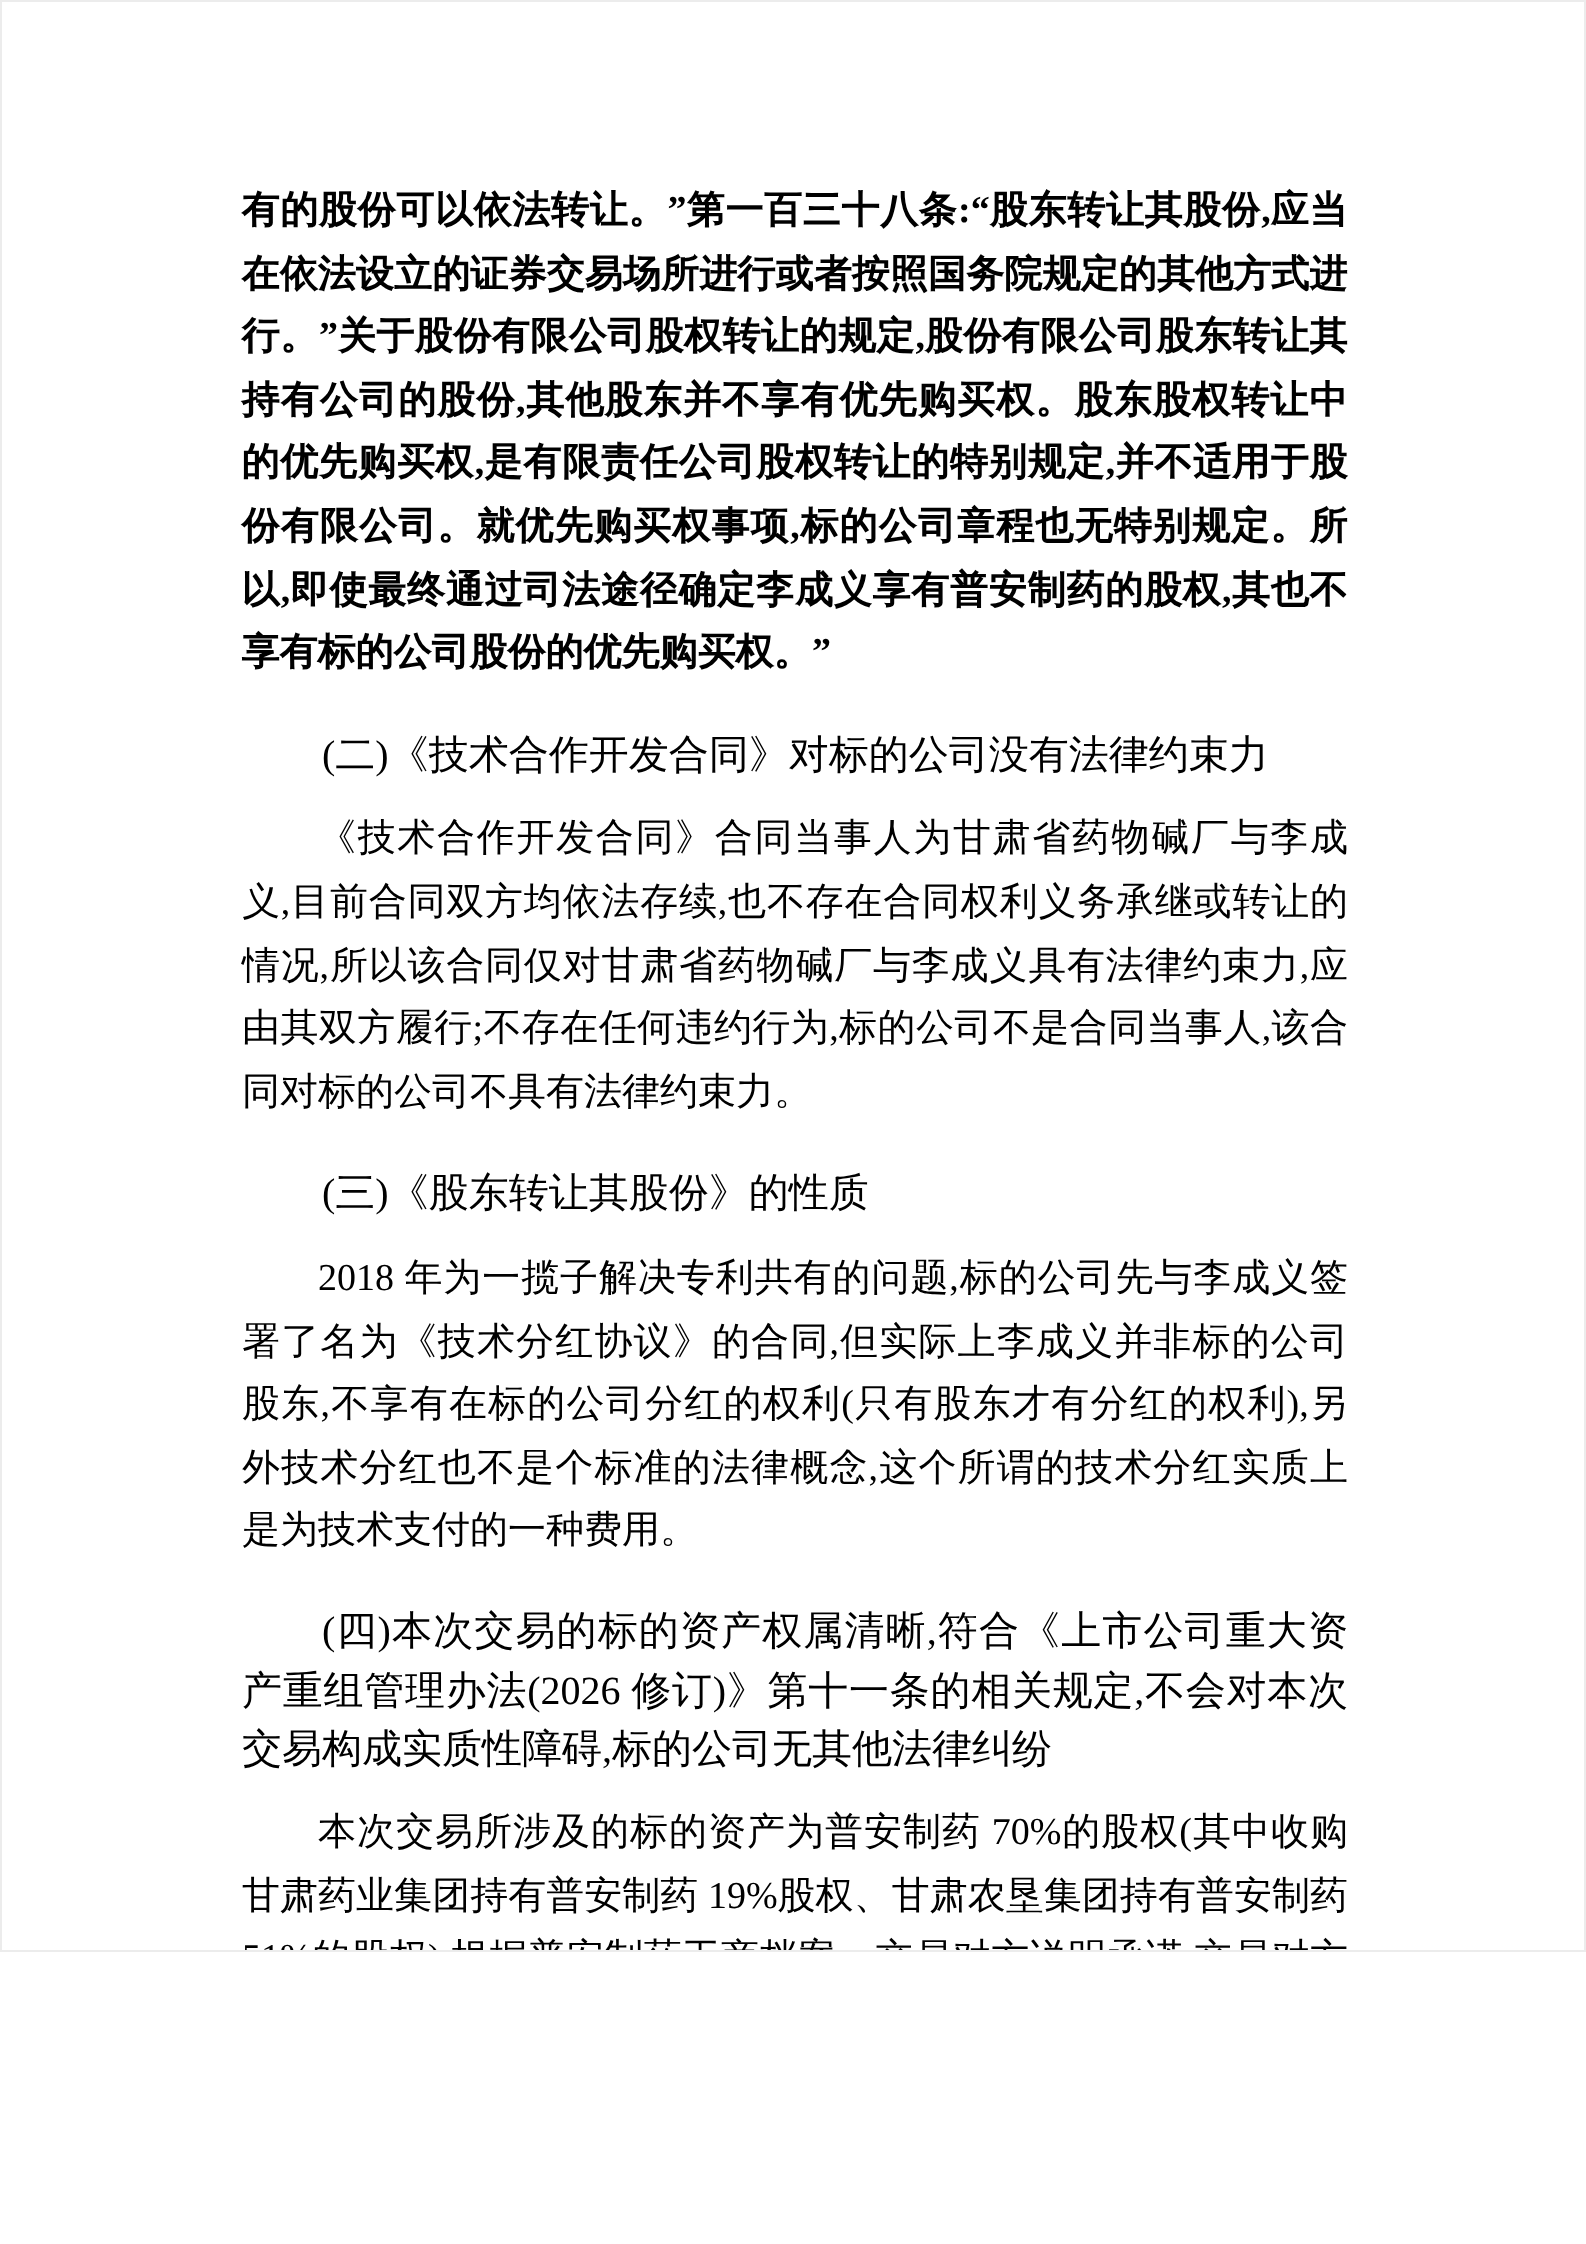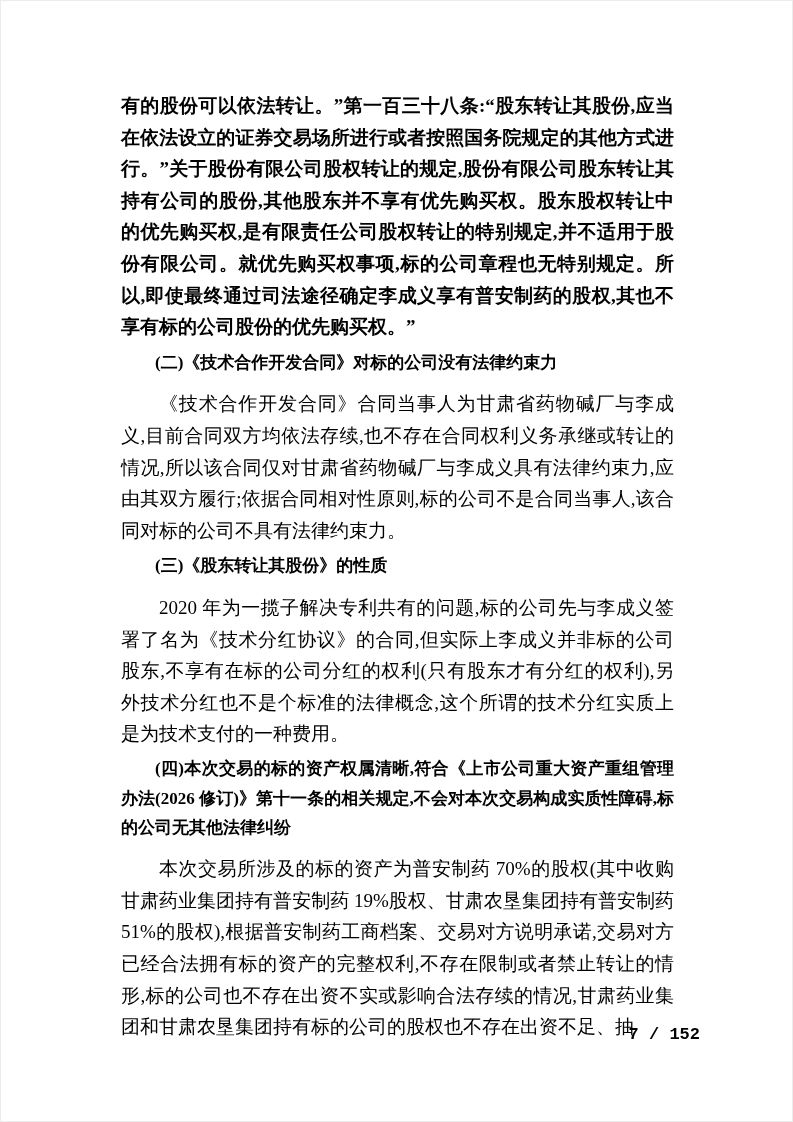--- a/index.html
+++ b/index.html
@@ -3,21 +3,21 @@
 <meta charset="utf-8">
 <style>
   html, body {
     margin: 0;
     padding: 0;
     background: #ffffff;
   }
   .page {
     position: relative;
     width: 793px;
-    height: 1122px;
+    height: 976px;
     background: #ffffff;
     box-sizing: border-box;
     border: 1px solid #ececec;
     overflow: hidden;
     font-family: "Liberation Serif", "DejaVu Serif", serif;
     color: #000000;
   }
   .content {
     position: absolute;
     left: 120px;
@@ -32,24 +32,24 @@
     word-break: break-all;
   }
   .quote-bold {
     font-weight: bold;
     text-indent: 0;
   }
   .body-para {
     text-indent: 2em;
   }
   .heading {
-    margin: 4px 0 10px 0;
-    font-size: 17px;
+    margin: 20px 0 10px 0;
+    font-size: 20px;
     line-height: 31.6px;
-    font-weight: bold;
+    font-weight: normal;
     text-align: justify;
     text-indent: 2em;
     word-break: break-all;
   }
   .heading-multi {
     line-height: 29.8px;
   }
   .footer {
     position: absolute;
     top: 1024px;
@@ -64,25 +64,25 @@
 </head>
 <body>
 
 <div class="page">
   <main class="content">
 
     <p class="para quote-bold">有的股份可以依法转让。”第一百三十八条:“股东转让其股份,应当在依法设立的证券交易场所进行或者按照国务院规定的其他方式进行。”关于股份有限公司股权转让的规定,股份有限公司股东转让其持有公司的股份,其他股东并不享有优先购买权。股东股权转让中的优先购买权,是有限责任公司股权转让的特别规定,并不适用于股份有限公司。就优先购买权事项,标的公司章程也无特别规定。所以,即使最终通过司法途径确定李成义享有普安制药的股权,其也不享有标的公司股份的优先购买权。”</p>
 
     <h2 class="heading">(二)《技术合作开发合同》对标的公司没有法律约束力</h2>
 
-    <p class="para body-para">《技术合作开发合同》合同当事人为甘肃省药物碱厂与李成义,目前合同双方均依法存续,也不存在合同权利义务承继或转让的情况,所以该合同仅对甘肃省药物碱厂与李成义具有法律约束力,应由其双方履行;依据合同相对性原则,标的公司不是合同当事人,该合同对标的公司不具有法律约束力。</p>
+    <p class="para body-para">《技术合作开发合同》合同当事人为甘肃省药物碱厂与李成义,目前合同双方均依法存续,也不存在合同权利义务承继或转让的情况,所以该合同仅对甘肃省药物碱厂与李成义具有法律约束力,应由其双方履行;不存在任何违约行为,标的公司不是合同当事人,该合同对标的公司不具有法律约束力。</p>
 
     <h2 class="heading">(三)《股东转让其股份》的性质</h2>
 
-    <p class="para body-para">2020 年为一揽子解决专利共有的问题,标的公司先与李成义签署了名为《技术分红协议》的合同,但实际上李成义并非标的公司股东,不享有在标的公司分红的权利(只有股东才有分红的权利),另外技术分红也不是个标准的法律概念,这个所谓的技术分红实质上是为技术支付的一种费用。</p>
+    <p class="para body-para">2018 年为一揽子解决专利共有的问题,标的公司先与李成义签署了名为《技术分红协议》的合同,但实际上李成义并非标的公司股东,不享有在标的公司分红的权利(只有股东才有分红的权利),另外技术分红也不是个标准的法律概念,这个所谓的技术分红实质上是为技术支付的一种费用。</p>
 
 
     <h2 class="heading heading-multi">(四)本次交易的标的资产权属清晰,符合《上市公司重大资产重组管理办法(2026 修订)》第十一条的相关规定,不会对本次交易构成实质性障碍,标的公司无其他法律纠纷</h2>
 
     <p class="para body-para">本次交易所涉及的标的资产为普安制药 70%的股权(其中收购甘肃药业集团持有普安制药 19%股权、甘肃农垦集团持有普安制药 51%的股权),根据普安制药工商档案、交易对方说明承诺,交易对方已经合法拥有标的资产的完整权利,不存在限制或者禁止转让的情形,标的公司也不存在出资不实或影响合法存续的情况,甘肃药业集团和甘肃农垦集团持有标的公司的股权也不存在出资不足、抽</p>
 
   </main>
 
   <div class="footer">7 / 152</div>
 </div>

